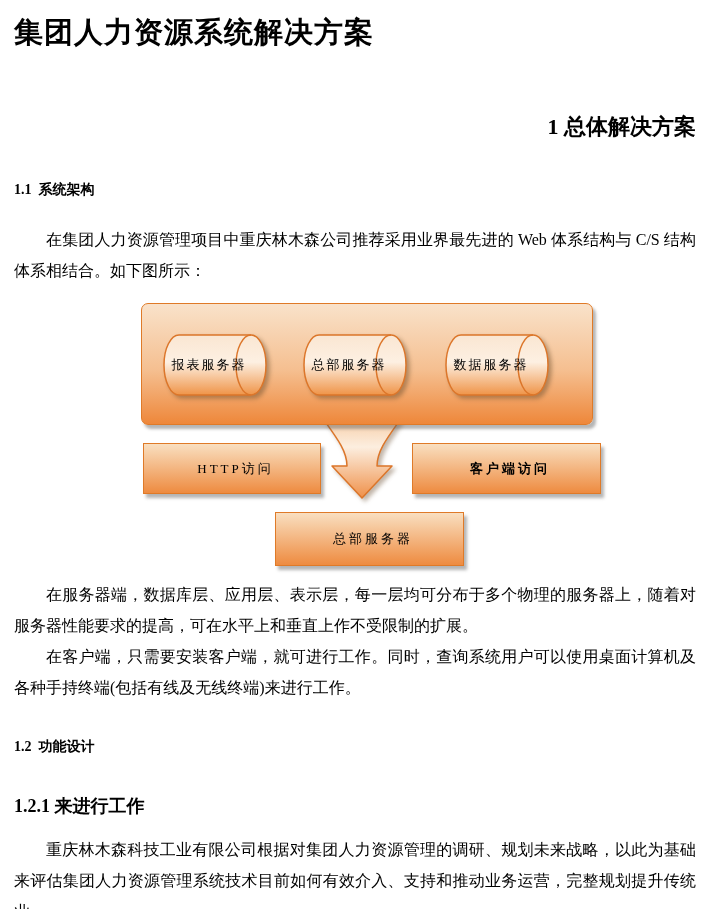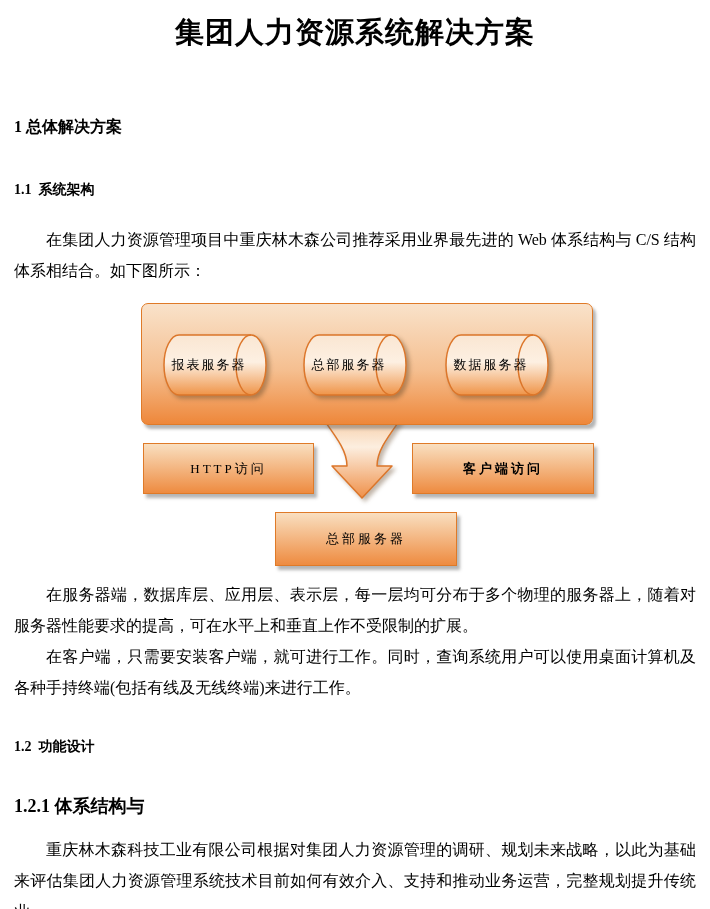--- a/index.html
+++ b/index.html
@@ -7,27 +7,26 @@
     width: 710px; height: 909px;
     background: #ffffff;
     overflow: hidden;
     font-family: "Liberation Serif", "DejaVu Serif", serif;
     color: #000000;
   }
   .content { padding: 14px 14px 0 14px; }
 
   .doc-title {
     margin: 0;
-    text-align: center;
     font-size: 29px;
     font-weight: bold;
     line-height: 36px;
     letter-spacing: 1px;
   }
-  .h1 { margin: 64px 0 0 0; font-size: 16px; font-weight: bold; line-height: 26px; }
+  .h1 { margin: 64px 0 0 0; font-size: 22px; font-weight: bold; line-height: 26px; text-align: right; }
   .h2 { margin: 38px 0 0 0; font-size: 14px; font-weight: bold; line-height: 24px; }
   .h2.later { margin-top: 32px; }
   .h3 { margin: 36px 0 0 0; font-size: 18px; font-weight: bold; line-height: 22px; }
 
   p.body {
     margin: 22px 0 0 0;
     font-size: 16px;
     line-height: 31px;
     text-align: justify;
     text-indent: 2em;
@@ -64,20 +63,21 @@
   .arrow svg { filter: drop-shadow(3px 3px 2px rgba(100,70,40,0.4)); }
 
   .abox {
     position: absolute;
     border: 1.2px solid #df7a28;
     background: linear-gradient(#f9dfc0, #ee8b40);
     box-shadow: 3px 4px 3px rgba(90,90,90,0.45);
     display: flex; align-items: center; justify-content: center;
     font-size: 13px; letter-spacing: 3px;
     z-index: 2;
+    padding-left: 7px;
   }
   .box-http   { left: 129px; top: 148px; width: 169px; height: 49px; }
   .box-client { left: 398px; top: 148px; width: 180px; height: 49px; font-weight: bold; }
   .box-mobile { left: 261px; top: 217px; width: 180px; height: 52px; }
 
   .svg-defs { position: absolute; width: 0; height: 0; }
 </style>
 </head>
 <body>
 
@@ -153,17 +153,17 @@
     </div>
 
   </div>
 
   <p class="body tight">在服务器端，数据库层、应用层、表示层，每一层均可分布于多个物理的服务器上，随着对服务器性能要求的提高，可在水平上和垂直上作不受限制的扩展。</p>
 
   <p class="body flush">在客户端，只需要安装客户端，就可进行工作。同时，查询系统用户可以使用桌面计算机及各种手持终端(包括有线及无线终端)来进行工作。</p>
 
   <div class="h2 later">1.2&nbsp; 功能设计</div>
 
-  <div class="h3">1.2.1 体系结构与</div>
+  <div class="h3">1.2.1 来进行工作</div>
 
   <p class="body last">重庆林木森科技工业有限公司根据对集团人力资源管理的调研、规划未来战略，以此为基础来评估集团人力资源管理系统技术目前如何有效介入、支持和推动业务运营，完整规划提升传统业</p>
 
 </div>
 
 </body></html>

